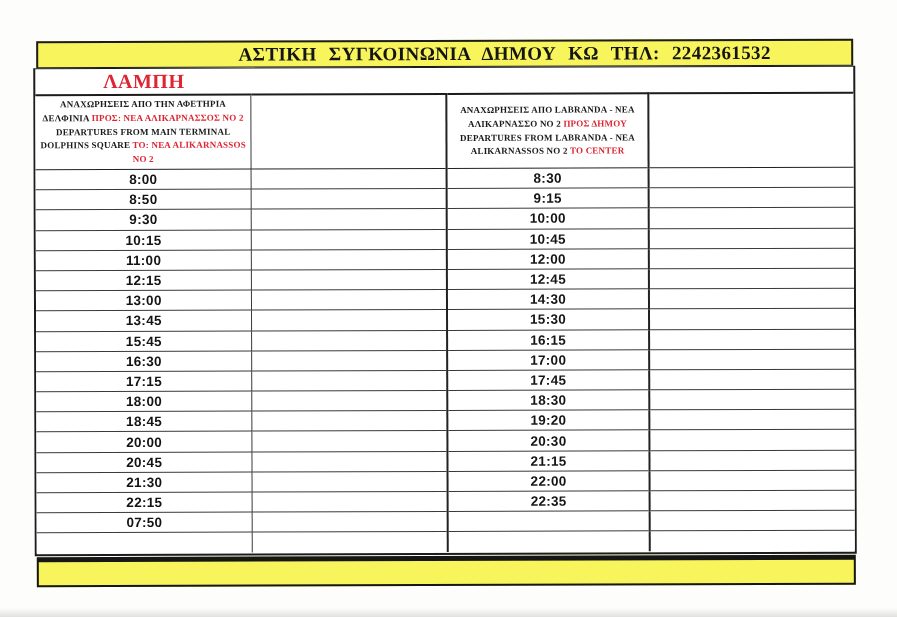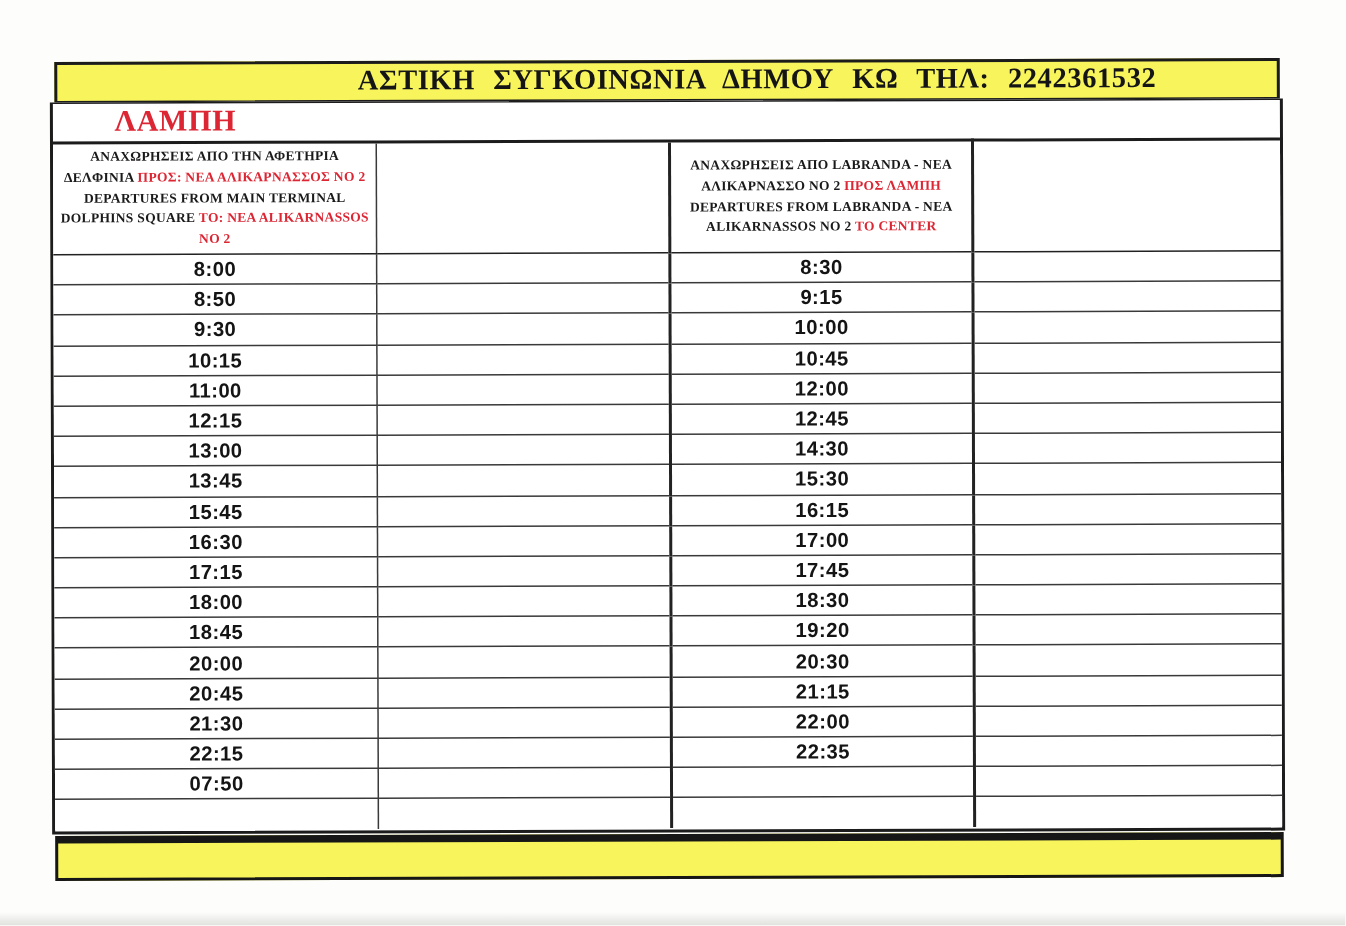--- a/index.html
+++ b/index.html
@@ -24,24 +24,23 @@
     word-spacing:7px;white-space:nowrap;padding-left:120px;
   }
   
   .main-box{
     position:absolute;left:34px;top:67px;width:822px;height:488px;
     box-sizing:border-box;border:2px solid #1c1c1c;border-top-width:1px;
     background:#fff;
   }
   .titles-row{position:relative;height:25px;}
   .route-title{
-    position:absolute;top:0;height:25px;line-height:24px;text-align:left;
+    position:absolute;top:0;height:25px;line-height:24px;text-align:center;
     font-weight:700;font-size:20px;color:var(--accent-red,#dc2634);
     letter-spacing:.5px;
-    padding-left:41px;
   }
   .route-title.left{left:0;width:217px;}
   .route-title.right{left:409px;width:204px;}
   
   table.tt{width:100%;border-collapse:collapse;table-layout:fixed;}
   .tt col.c1{width:26.4%;}
   .tt col.c2{width:23.8%;}
   .tt col.c3{width:24.8%;}
   .tt col.c4{width:25.0%;}
   .tt th,.tt td{
@@ -108,21 +107,21 @@
               <span>DOLPHINS SQUARE</span>
               <span class="red">TO: NEA ALIKARNASSOS</span><br>
               <span class="red">NO 2</span>
             </div>
           </th>
           <th></th>
           <th>
             <div class="hdr">
               <span>ΑΝΑΧΩΡΗΣΕΙΣ ΑΠΟ LABRANDA - ΝΕΑ</span><br>
               <span>ΑΛΙΚΑΡΝΑΣΣΟ ΝΟ 2</span>
-              <span class="red">ΠΡΟΣ ΛΑΜΠΗ</span><br>
+              <span class="red">ΠΡΟΣ ΔΗΜΟΥ</span><br>
               <span>DEPARTURES FROM LABRANDA - NEA</span><br>
               <span>ALIKARNASSOS NO 2</span>
               <span class="red">TO CENTER</span>
             </div>
           </th>
           <th></th>
         </tr>
       </thead>
       <tbody>
           <tr>

